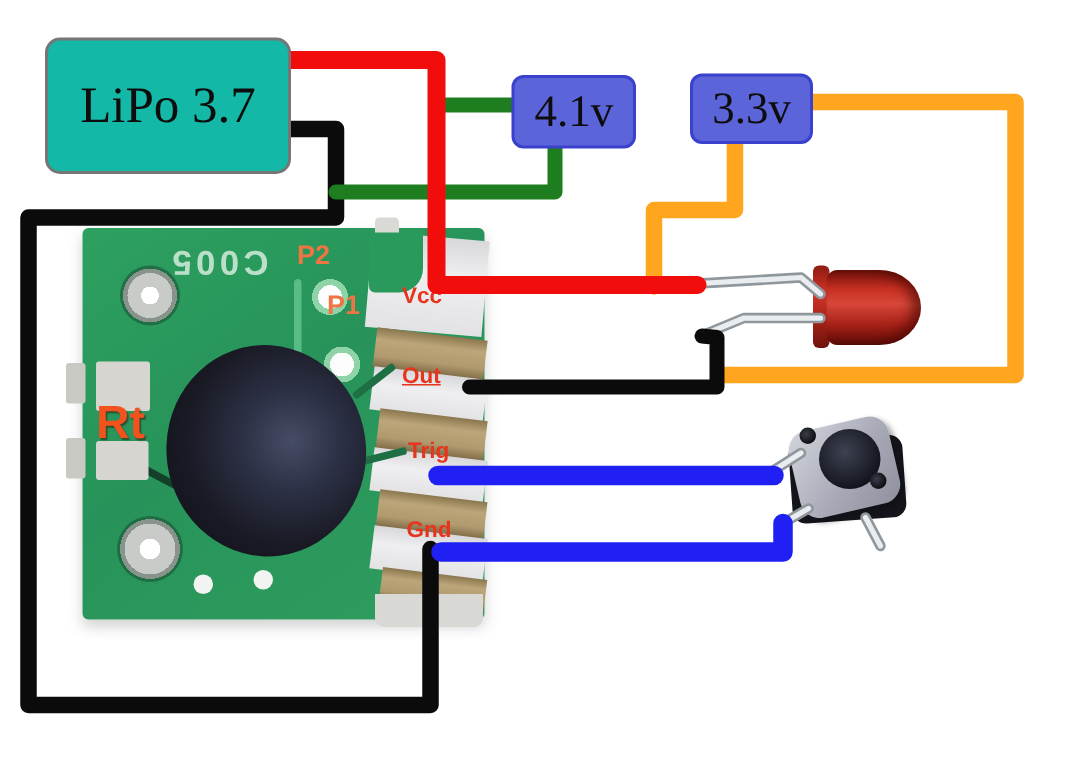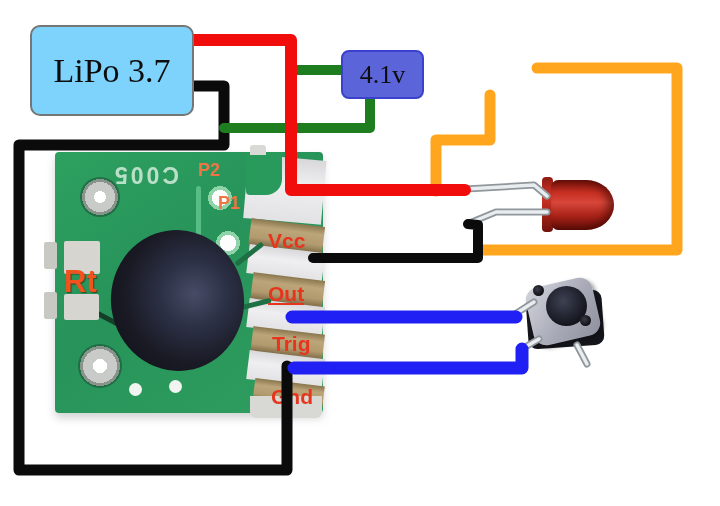--- a/index.html
+++ b/index.html
@@ -2,23 +2,23 @@
 <html><head>
 <meta charset="utf-8">
 <style>
   html,body{margin:0;padding:0;background:#ffffff;}
   .canvas{position:relative;width:720px;height:506px;background:#ffffff;overflow:hidden;
           font-family:"Liberation Sans","DejaVu Sans",sans-serif;}
 
   
   .anno-box{position:absolute;display:flex;align-items:center;justify-content:center;
             font-family:"Liberation Serif","DejaVu Serif",serif;color:#0d0d0d;z-index:6;}
-  .battery{left:30px;top:25px;width:160px;height:87px;background:#7dd3fc;
+  .battery{left:30px;top:25px;width:160px;height:87px;background:#14b8a6;
            border:2px solid #767676;border-radius:10px;font-size:34px;}
-  .meter{background:#5b64d8;border:2px solid #3a41cc;border-radius:8px;font-size:26px;}
+  .meter{background:#5b64d8;border:2px solid #3a41cc;border-radius:8px;font-size:30px;}
   .meter-41{left:341px;top:50px;width:79px;height:45px;}
   .meter-33{left:460px;top:49px;width:78px;height:43px;}
 
   
   .board{position:absolute;left:55px;top:152px;width:268px;height:261px;z-index:1;
          background:linear-gradient(145deg,#2da05f 0%,#27935a 45%,#2f9e5e 100%);
          border-radius:4px;box-shadow:0 5px 9px rgba(90,100,95,.28);}
   .board *{position:absolute;}
   .silkscreen{left:57px;top:9px;font-weight:bold;font-size:23px;letter-spacing:3px;
               color:rgba(213,236,221,.85);transform:rotate(180deg);}
@@ -50,21 +50,21 @@
   .notch  {left:191px;top:0;    width:36px;height:43px;background:#2a9a5c;border-radius:0 0 16px 4px;}
   .sg-1   {left:195px;top:66px; width:74px;height:27px;transform:rotate(7deg);}
   .sw-out {left:193px;top:92px; width:76px;height:29px;transform:rotate(7deg);}
   .sg-2   {left:197px;top:120px;width:72px;height:27px;transform:rotate(7deg);}
   .sw-trig{left:193px;top:146px;width:76px;height:29px;transform:rotate(7deg);}
   .sg-3   {left:197px;top:174px;width:72px;height:25px;transform:rotate(7deg);}
   .sw-gnd {left:193px;top:198px;width:76px;height:29px;transform:rotate(7deg);}
   .sg-4   {left:199px;top:226px;width:70px;height:22px;transform:rotate(7deg);}
   .gtab   {left:195px;top:244px;width:72px;height:22px;background:#d8d8d4;border-radius:0 0 6px 6px;}
   .ttab   {left:195px;top:-7px;width:16px;height:10px;background:#d9d9d5;border-radius:3px 3px 0 0;}
-  .pinlabel{font-weight:bold;font-size:21px;color:#e6341d;z-index:3;margin-top:40px;}
+  .pinlabel{font-weight:bold;font-size:15px;color:#e6341d;z-index:3;}
   .pin-vcc{left:213px;top:37px;} .pin-out{left:213px;top:90px;text-decoration:underline;}
   .pin-trig{left:217px;top:140px;} .pin-gnd{left:216px;top:193px;}
   .padlabel{font-weight:bold;font-size:18px;color:#ef7544;}
   .lab-p2{left:143px;top:8px;} .lab-p1{left:146px;top:41px;margin-left:17px;}
   .lab-rt{left:9px;top:112px;font-weight:bold;font-size:31px;color:#f2521e;
           text-shadow:1px 1px 1px rgba(50,15,0,.55);}
 
   
   .led-flange{position:absolute;left:542px;top:177px;width:11px;height:55px;z-index:2;border-radius:4px;
       background:linear-gradient(180deg,#8f1b12,#d03428 35%,#a02015 70%,#6f120c);}
@@ -164,14 +164,17 @@
       <polyline points="292,317 516,317" fill="none" stroke="#2020f5" stroke-width="13" stroke-linejoin="round" stroke-linecap="round"></polyline>
       <polyline points="294,368 522,368 522,349" fill="none" stroke="#2020f5" stroke-width="13" stroke-linejoin="round" stroke-linecap="round"></polyline>
     </svg>
 
   <div class="anno-box battery">
     <span>LiPo 3.7</span>
   </div>
   <div class="anno-box meter meter-41">
     <span>4.1v</span>
   </div>
+  <div class="anno-box meter meter-33">
+    <span>3.3v</span>
+  </div>
 
 </div>
 
 </body></html>

